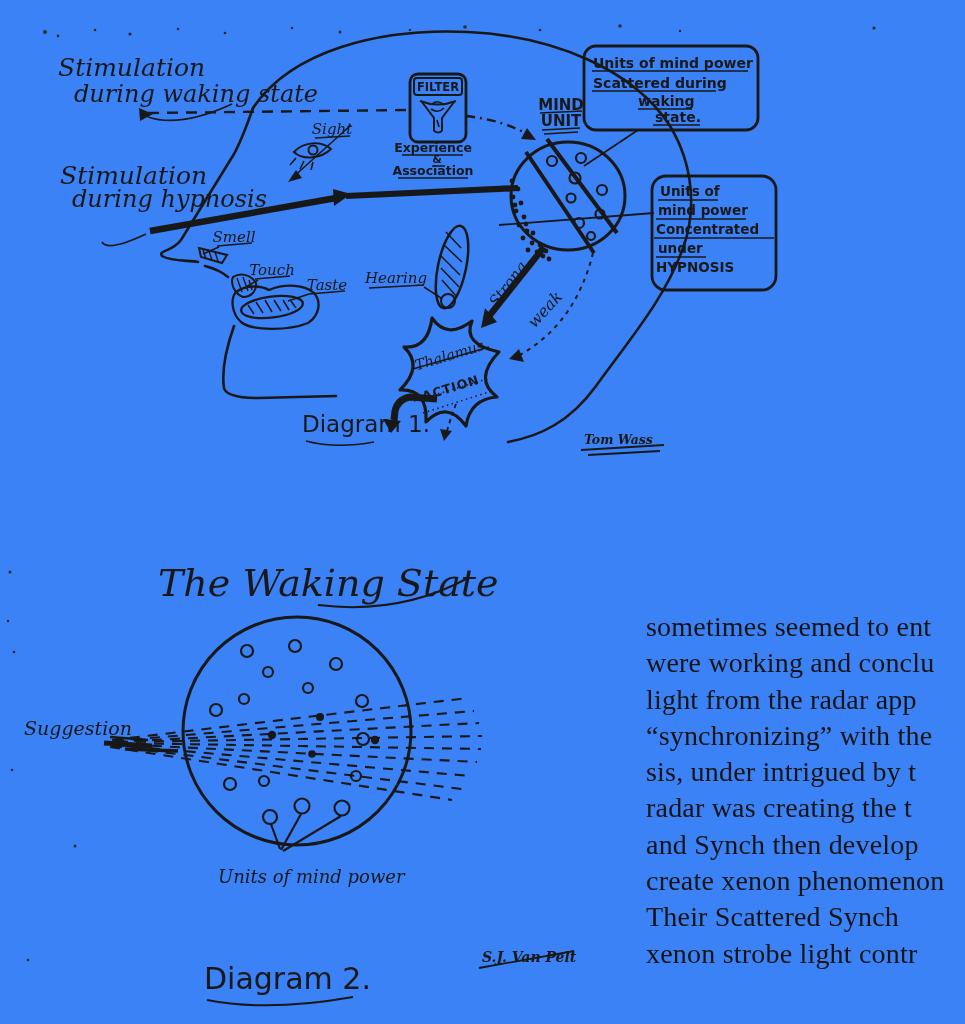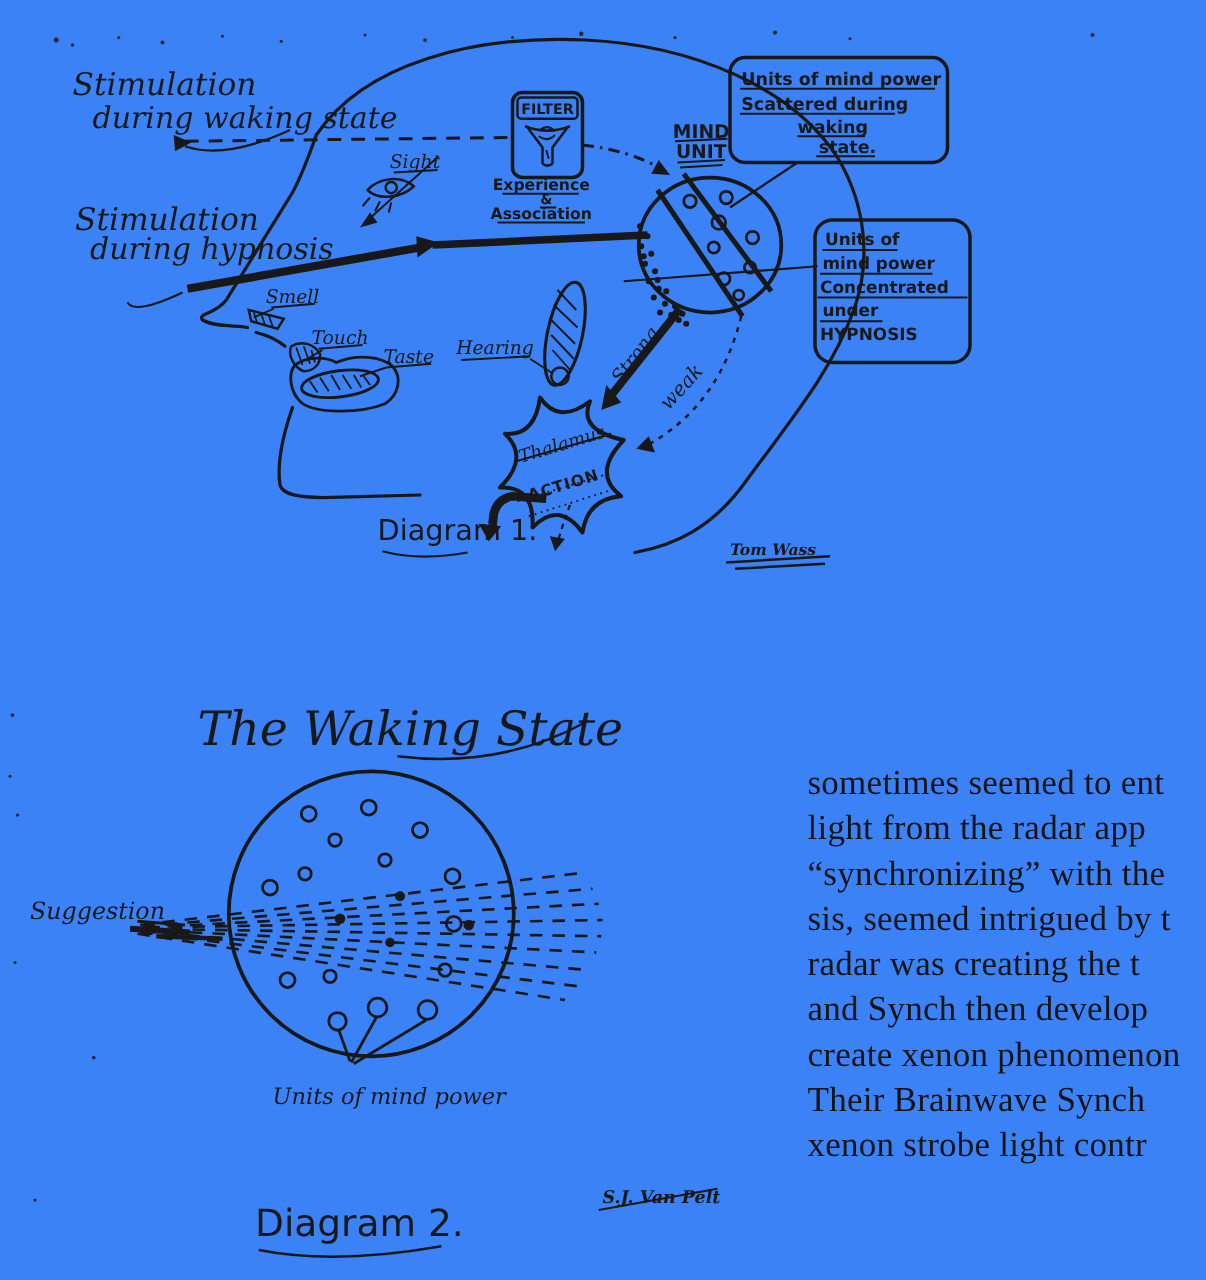--- a/index.html
+++ b/index.html
@@ -291,23 +291,24 @@
   <text class="handprint" x="204" y="989" font-size="30">Diagram 2.</text>
   <path class="ink" stroke-width="2" d="M207,1000 Q268,1012 353,997"></path>
 
   <text class="cursive" x="482" y="962" font-size="14" font-weight="700">S.J. Van Pelt</text>
   <path class="ink" stroke-width="1.8" d="M479,968 L574,951"></path>
 
 </svg>
 
 <div class="textcol">
   <div>sometimes seemed to ent</div>
+  <div>were working and conclu</div>
   <div>light from the radar app</div>
   <div>“synchronizing” with the</div>
-  <div>sis, seemed intrigued by t</div>
+  <div>sis, under intrigued by t</div>
   <div>radar was creating the t</div>
   <div>and Synch then develop</div>
   <div>create xenon phenomenon</div>
-  <div>Their Brainwave Synch</div>
+  <div>Their Scattered Synch</div>
   <div>xenon strobe light contr</div>
 </div>
 
 </div>
 
 </body></html>

